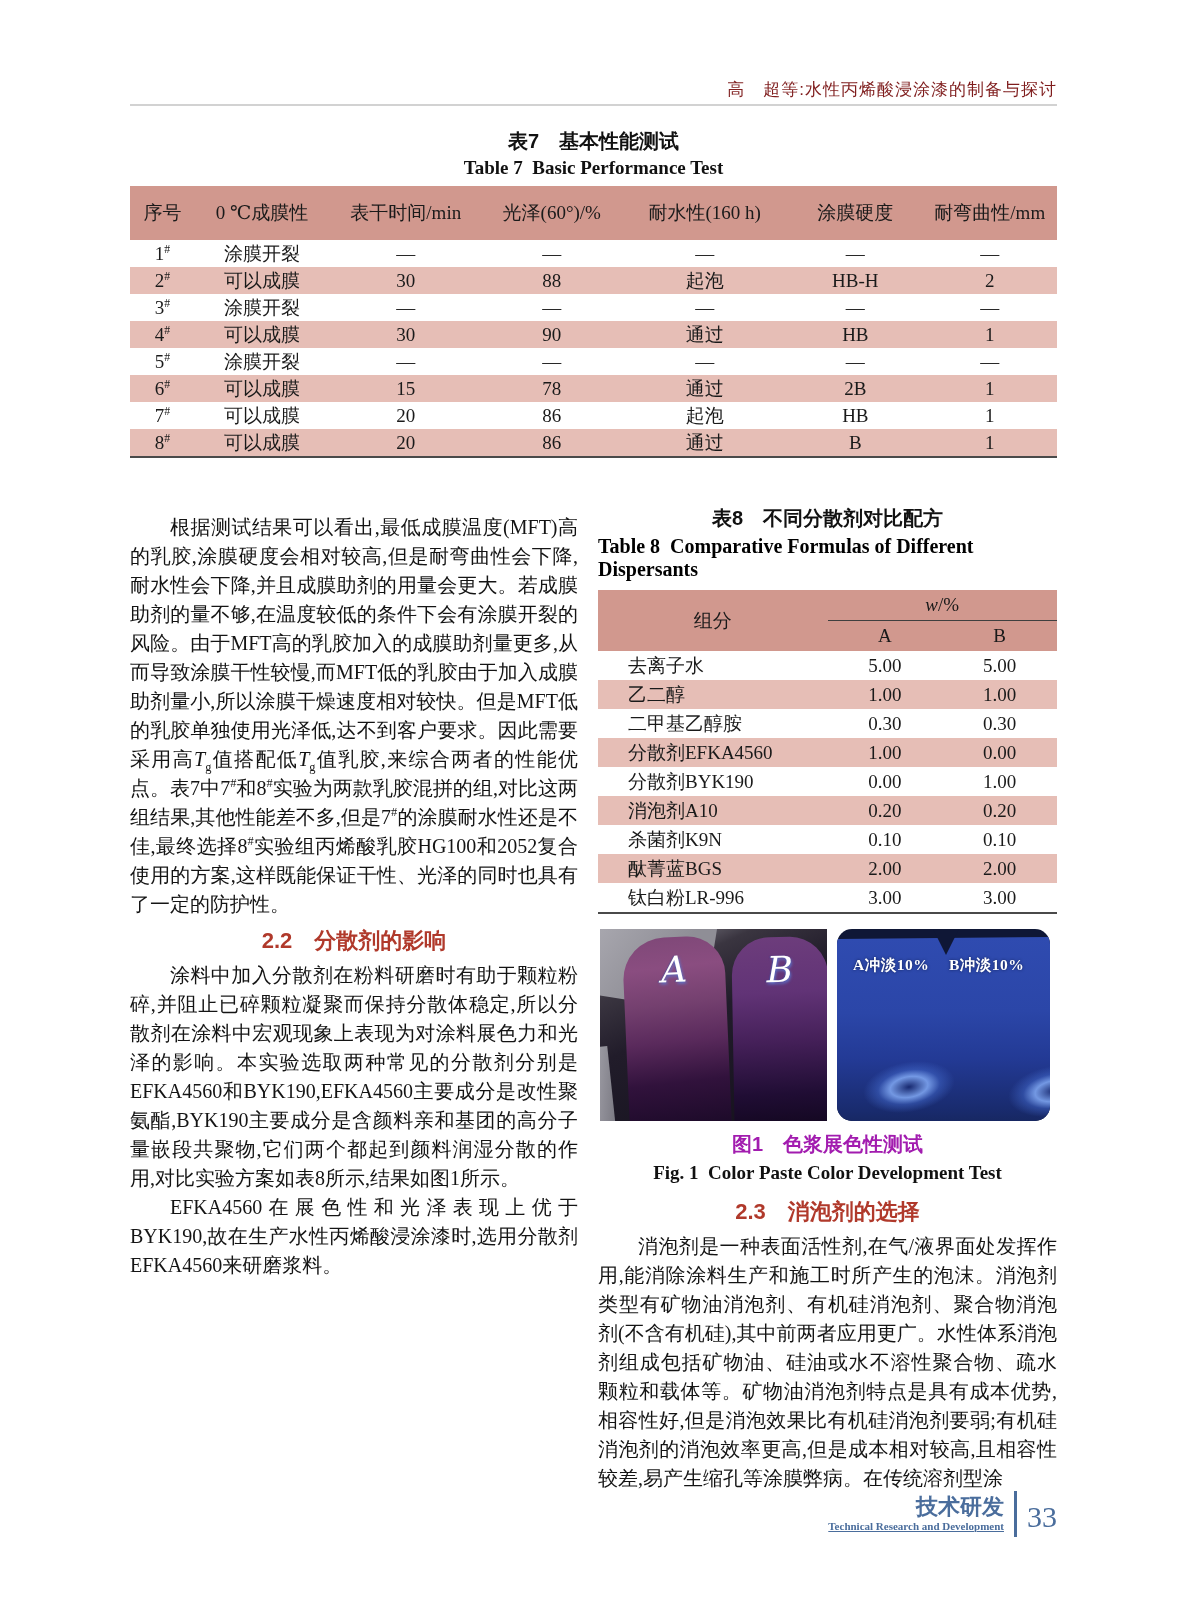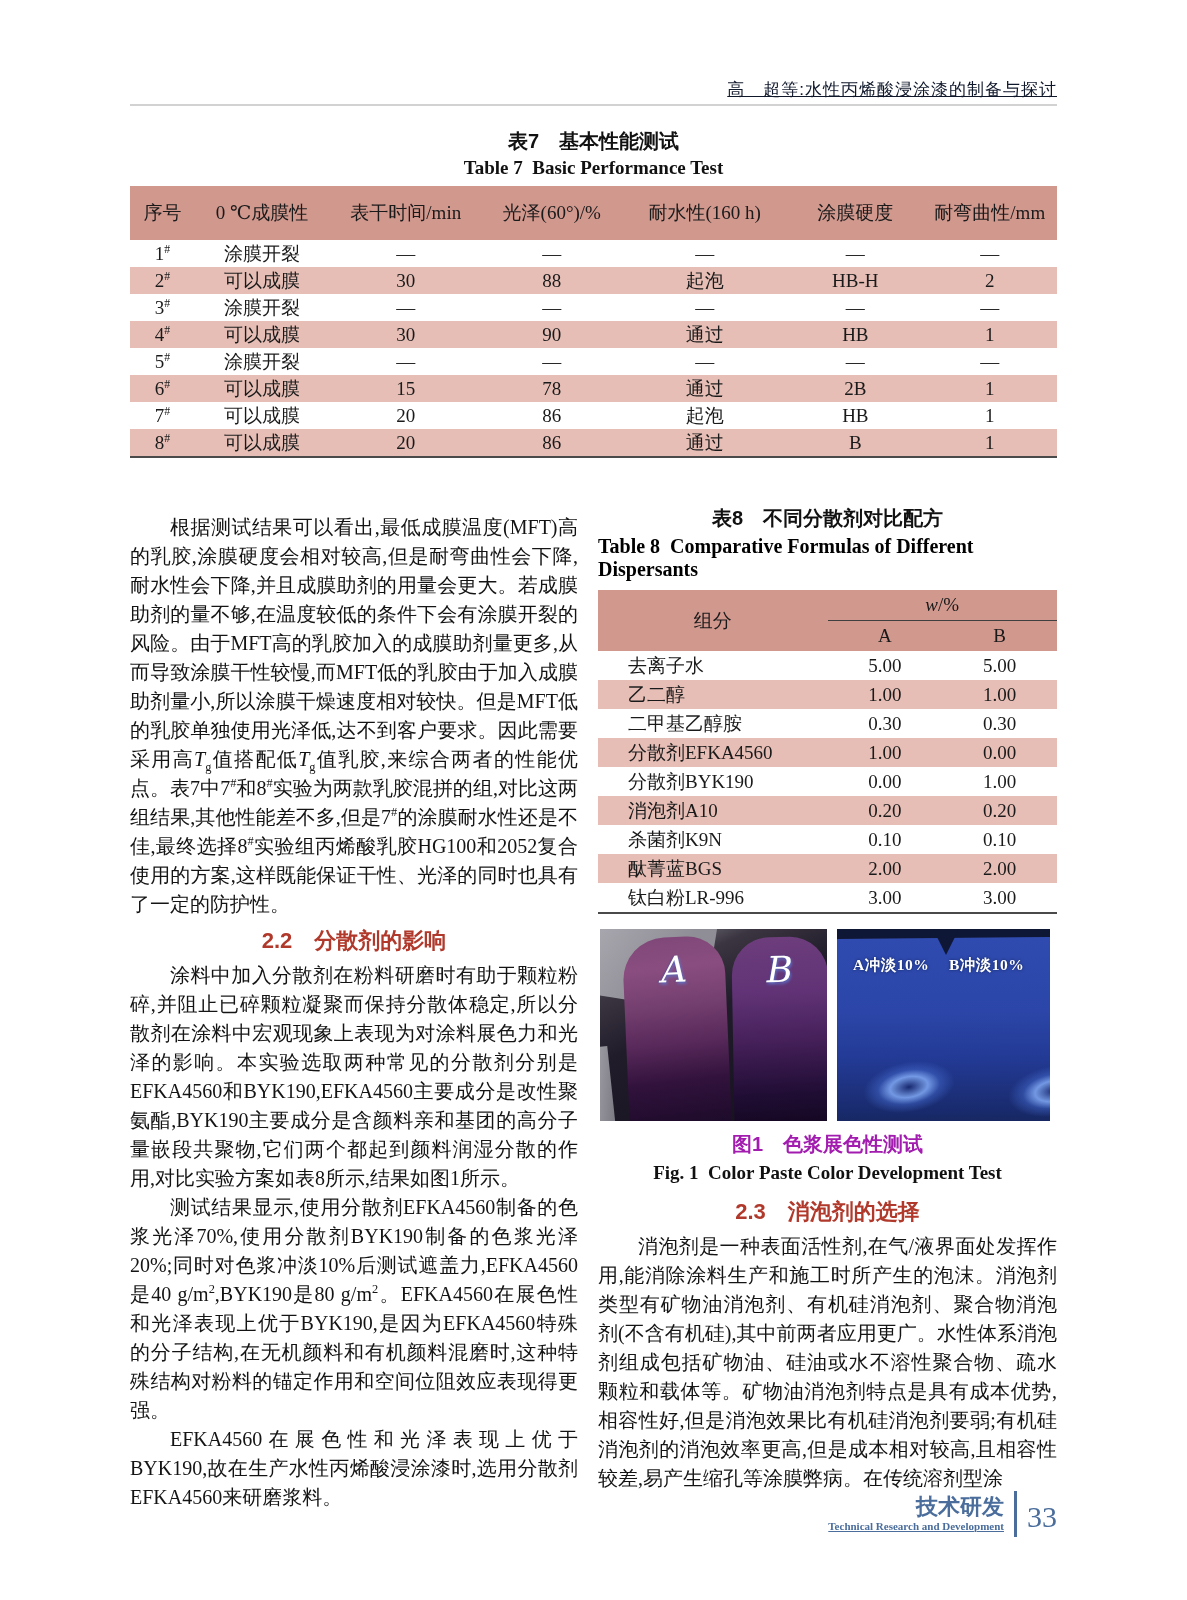--- a/index.html
+++ b/index.html
@@ -5,21 +5,21 @@
   html,body { margin:0; padding:0; background:#ffffff; }
   .page {
     position:relative; width:1187px; height:1600px; background:#ffffff;
     font-family:"Liberation Serif","DejaVu Serif",serif; color:#1a1a1a;
     overflow:hidden;
   }
   
   .running-head {
     position:absolute; top:78px; left:130px; width:927px;
     text-align:right; font-family:"Liberation Sans","DejaVu Sans",sans-serif;
-    font-size:17px; color:#0f172a; letter-spacing:1px;text-decoration:underline;
+    font-size:17px; color:#7f1d1d; letter-spacing:1px;
   }
   .head-rule { position:absolute; top:104px; left:130px; width:927px; height:2px; background:#d2d2d2; }
 
   
   .t7-title-zh {
     position:absolute; top:128px; left:130px; width:927px; text-align:center;
     font-family:"Liberation Sans","DejaVu Sans",sans-serif; font-weight:bold; font-size:20px; color:#111;
   }
   .t7-title-en {
     position:absolute; top:157px; left:130px; width:927px; text-align:center;
@@ -99,21 +99,21 @@
   }
   .panel-b {
     left:133px; width:96px; border-radius:38px 38px 0 0; transform:rotate(-1deg);
     background:linear-gradient(178deg,#6d3d7c 0%,#613376 28%,#452059 52%,#200d34 78%,#0f051a 100%);
   }
   .panel-letter {
     position:absolute; top:12px; width:100%; text-align:center;
     font-style:italic; font-size:36px; color:#ffffff; font-family:"DejaVu Serif",serif;
     text-shadow:1px 2px 3px rgba(90,120,210,0.9), -1px 0 1px rgba(60,80,160,0.6);
   }
-  .photo-right { right:0; width:213px; background:#0f1736; }
+  .photo-right { right:0; width:213px; background:#0f1736;border-radius:15px; }
   .blue-main {
     position:absolute; left:-8px; top:9px; width:232px; height:195px;
     border-radius:10px 10px 0 0; transform:rotate(-0.6deg);
     background:linear-gradient(180deg,#2f4bb0 0%,#2b46a8 38%,#233a95 62%,#192b6e 88%,#152457 100%);
   }
   .blue-notch {
     position:absolute; left:96px; top:0; width:26px; height:26px;
     background:#0f1736; clip-path:polygon(0 0,100% 0,50% 100%);
   }
   .dilute-label {
@@ -253,21 +253,20 @@
       </tr>
     </tbody>
   </table>
 
   <div class="columns">
 
     <div class="col-left">
       <p class="body p-first">根据测试结果可以看出,最低成膜温度(MFT)高的乳胶,涂膜硬度会相对较高,但是耐弯曲性会下降,耐水性会下降,并且成膜助剂的用量会更大。若成膜助剂的量不够,在温度较低的条件下会有涂膜开裂的风险。由于MFT高的乳胶加入的成膜助剂量更多,从而导致涂膜干性较慢,而MFT低的乳胶由于加入成膜助剂量小,所以涂膜干燥速度相对较快。但是MFT低的乳胶单独使用光泽低,达不到客户要求。因此需要采用高<span class="italic">T</span><sub>g</sub>值搭配低<span class="italic">T</span><sub>g</sub>值乳胶,来综合两者的性能优点。表7中7<sup>#</sup>和8<sup>#</sup>实验为两款乳胶混拼的组,对比这两组结果,其他性能差不多,但是7<sup>#</sup>的涂膜耐水性还是不佳,最终选择8<sup>#</sup>实验组丙烯酸乳胶HG100和2052复合使用的方案,这样既能保证干性、光泽的同时也具有了一定的防护性。</p>
       <h3 class="sec">2.2　分散剂的影响</h3>
       <p class="body">涂料中加入分散剂在粉料研磨时有助于颗粒粉碎,并阻止已碎颗粒凝聚而保持分散体稳定,所以分散剂在涂料中宏观现象上表现为对涂料展色力和光泽的影响。本实验选取两种常见的分散剂分别是EFKA4560和BYK190,EFKA4560主要成分是改性聚氨酯,BYK190主要成分是含颜料亲和基团的高分子量嵌段共聚物,它们两个都起到颜料润湿分散的作用,对比实验方案如表8所示,结果如图1所示。</p>
-      <p class="body">测试结果显示,使用分散剂EFKA4560制备的色浆光泽70%,使用分散剂BYK190制备的色浆光泽20%;同时对色浆冲淡10%后测试遮盖力,EFKA4560是40 g/m<sup>2</sup>,BYK190是80 g/m<sup>2</sup>。EFKA4560在展色性和光泽表现上优于BYK190,是因为EFKA4560特殊的分子结构,在无机颜料和有机颜料混磨时,这种特殊结构对粉料的锚定作用和空间位阻效应表现得更强。</p>
       <p class="body">EFKA4560在展色性和光泽表现上优于BYK190,故在生产水性丙烯酸浸涂漆时,选用分散剂EFKA4560来研磨浆料。</p>
     </div>
 
     <div class="col-right">
       <div class="t8-title-zh">表8　不同分散剂对比配方</div>
       <div class="t8-title-en">Table 8&nbsp;&nbsp;Comparative Formulas of Different Dispersants</div>
 
       <table class="t8">
         <colgroup>
             <col style="width:50%">

